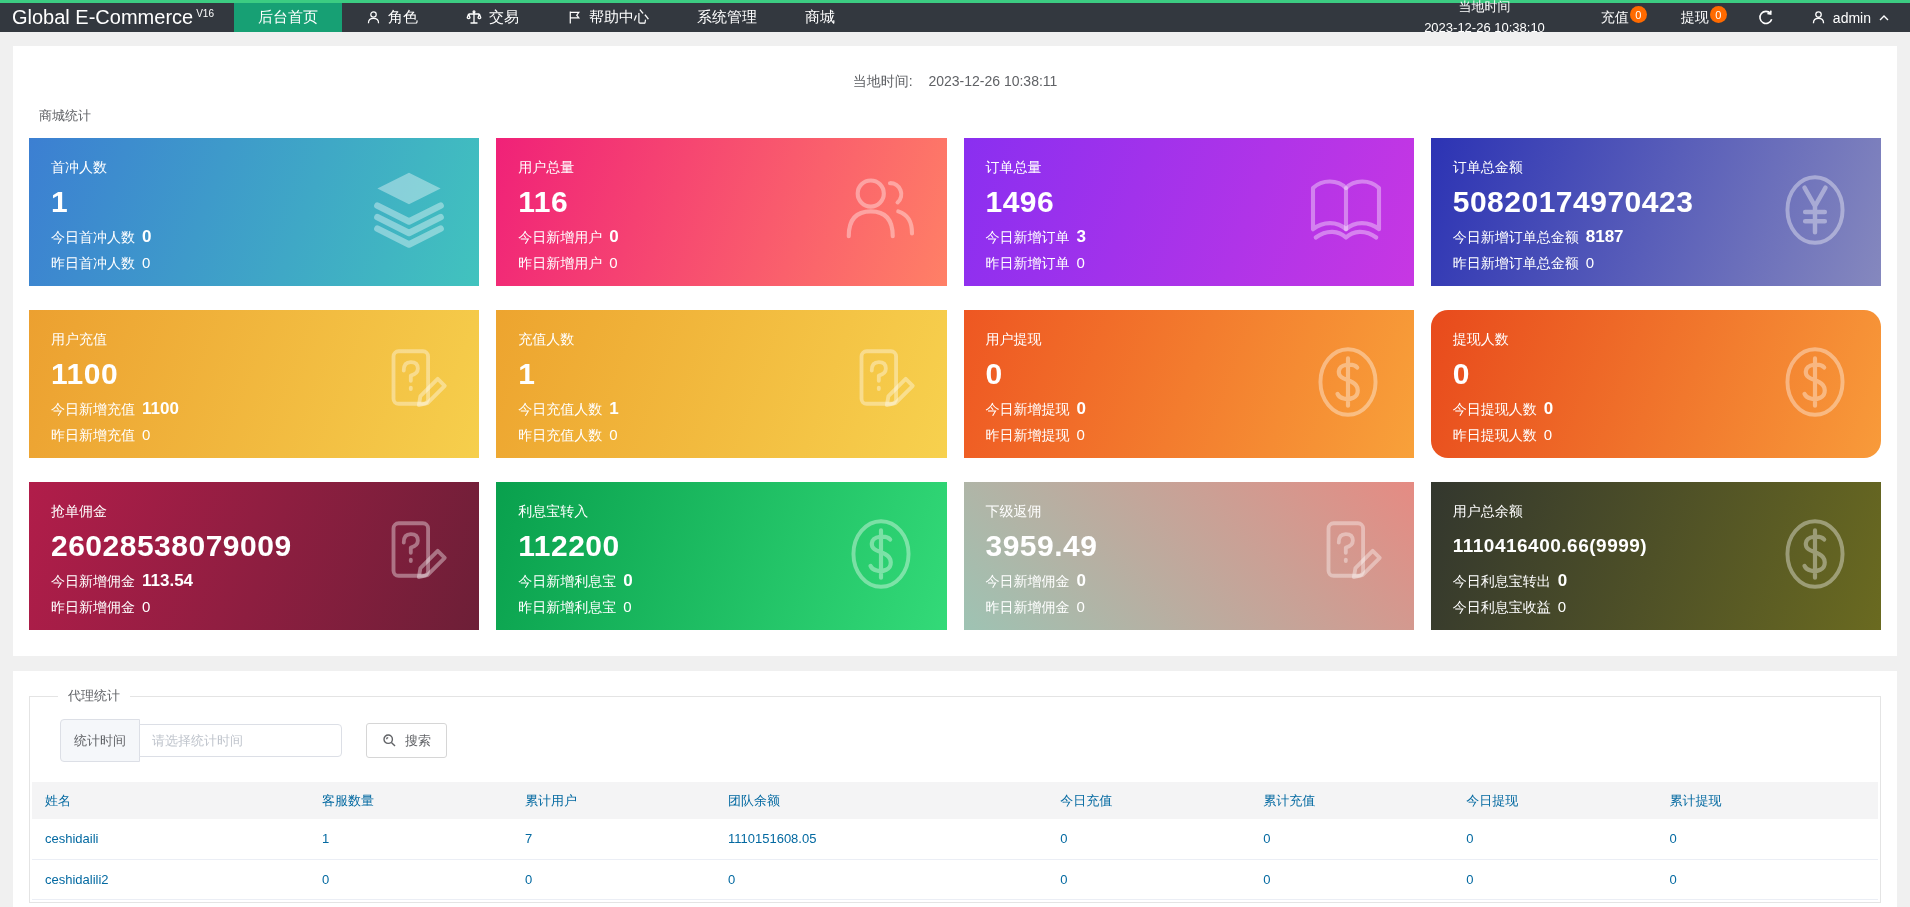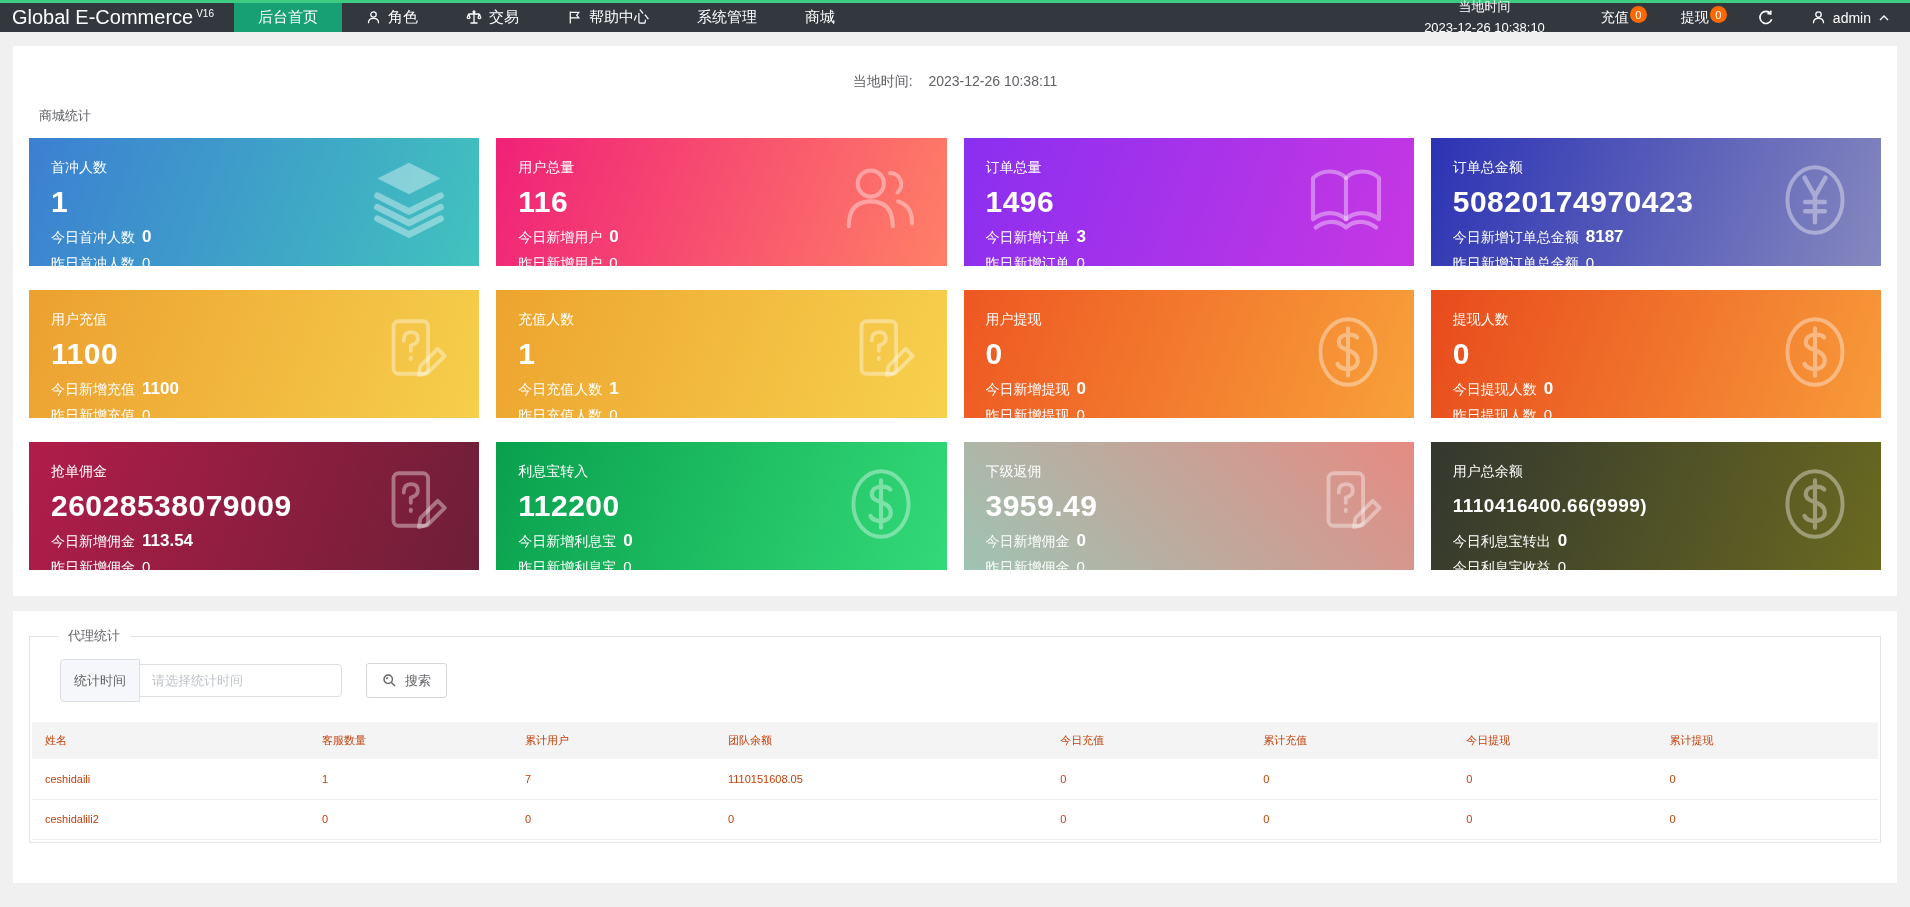--- a/index.html
+++ b/index.html
@@ -27,21 +27,21 @@
 
   
   .panel { background:#fff; margin:0 13px; }
   .panel1 { margin-top:14px; padding:0 16px 26px; }
   .time-row { text-align:center; padding-top:27px; font-size:14px; color:#606266; }
   .time-row .val { margin-left:12px; }
   .section-label { margin:16px 10px 13px; font-size:13px; color:#606266; }
 
   
   .cards { display:grid; grid-template-columns:repeat(4,1fr); gap:24px 17px; }
-  .card { position:relative; height:128px; padding:16px 22px; color:#fff; overflow:hidden; }
+  .card { position:relative; height:148px; padding:16px 22px; color:#fff; overflow:hidden; }
   .card .title { font-size:14px; margin-top:5px; }
   .card .num { margin-top:7px; height:36px; display:flex; align-items:center;
     font-size:30px; font-weight:bold; letter-spacing:.5px; }
   .card.small-num .num { font-size:19px; }
   .card .sub { font-size:14px; margin-top:7px; display:flex; align-items:baseline; }
   .card .sub .v { margin-left:7px; font-weight:bold; font-size:17px; }
   .card .sub.dim .v { font-weight:normal; font-size:15px; }
   .card .cicon { position:absolute; right:24px; top:50%; transform:translateY(-50%);
     color:rgba(255,255,255,.38); }
   .card .cicon svg { stroke:currentColor; fill:none; stroke-width:3; stroke-linecap:round; stroke-linejoin:round; }
@@ -54,21 +54,21 @@
   .ig-label { height:43px; display:flex; align-items:center; padding:0 13px; background:#f5f7fa;
     border:1px solid #dcdfe6; border-radius:4px 0 0 4px; font-size:13px; color:#606266; }
   .ig-input { height:33px; width:203px; margin-left:-1px; border:1px solid #dcdfe6;
     border-radius:0 4px 4px 0; padding:0 12px; font-size:13px; color:#606266; outline:none;
     font-family:"Liberation Sans","DejaVu Sans",sans-serif; }
   .ig-input::placeholder { color:#bfc4cc; }
   .search-btn { margin-left:24px; height:35px; padding:0 15px; background:#fff; border:1px solid #d6d6d6;
     border-radius:3px; font-size:13px; color:#606266; display:flex; align-items:center; gap:8px; cursor:pointer; }
   .search-btn svg { stroke:#606266; fill:none; stroke-width:1.4; }
 
-  table { width:100%; border-collapse:collapse; table-layout:fixed; font-size:11px; color:#c2410c; }
+  table { width:100%; border-collapse:collapse; table-layout:fixed; font-size:13px; color:#0369a1; }
   thead th { background:#f4f4f5; font-weight:normal; text-align:left; height:37px; padding:0 13px; }
   tbody td { height:40px; padding:0 13px; border-bottom:1px solid #ebeef5; background:#fff; }
 </style>
 </head>
 <body>
 
 <svg width="0" height="0" style="position:absolute">
   <symbol id="sym-person" viewBox="0 0 16 16">
       <circle cx="8" cy="4.8" r="2.9"></circle>
       <path d="M2.6 14 C2.6 10.4 5 9 8 9 C11 9 13.4 10.4 13.4 14"></path>
@@ -302,21 +302,21 @@
         </div>
       <div class="sub dim">
           <span>昨日新增提现</span>
           <span class="v">0</span>
         </div>
       <span class="cicon"><svg width="84" height="84">
             <use href="#sym-dollar-circle"></use>
           </svg></span>
     </div>
 
-    <div class="card" style="background: linear-gradient(110deg, rgb(232, 74, 28), rgb(248, 155, 58));">
+    <div class="card" style="background: linear-gradient(110deg, rgb(232, 74, 28), rgb(248, 155, 58)); border-radius: 17px;">
       <div class="title">提现人数</div>
       <div class="num">0</div>
       <div class="sub">
           <span>今日提现人数</span>
           <span class="v">0</span>
         </div>
       <div class="sub dim">
           <span>昨日提现人数</span>
           <span class="v">0</span>
         </div>

